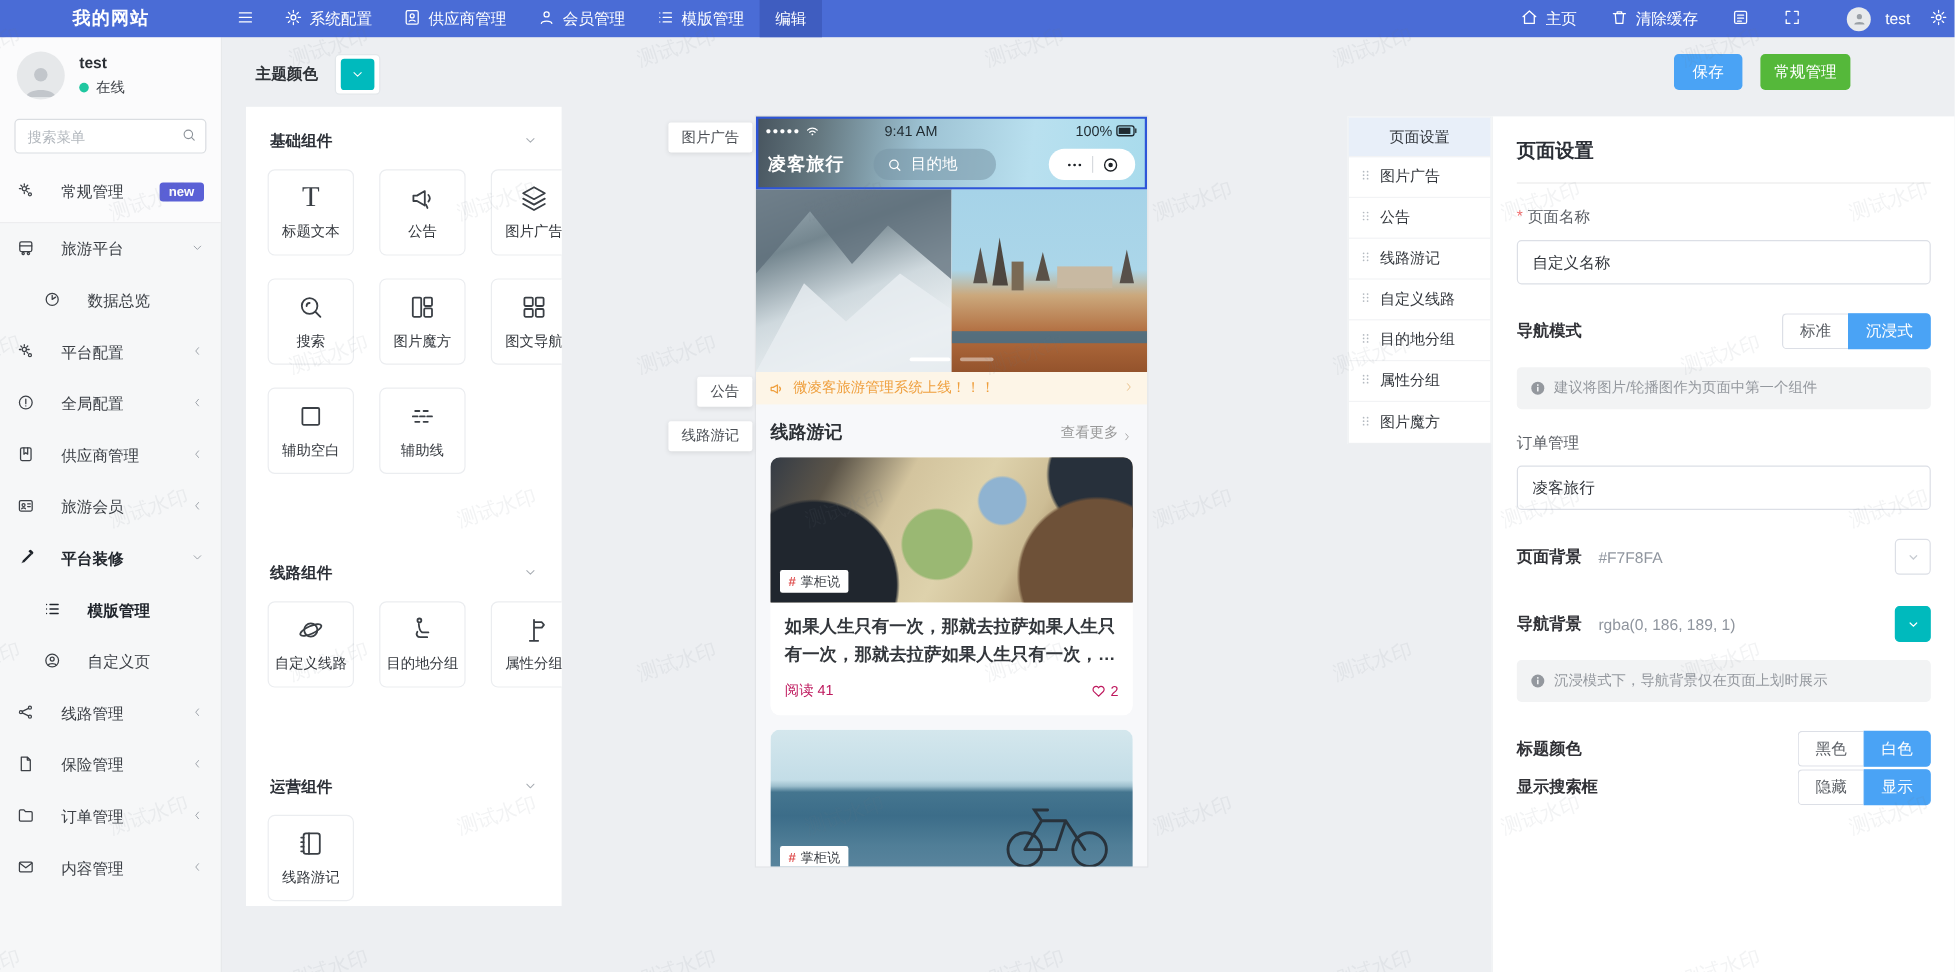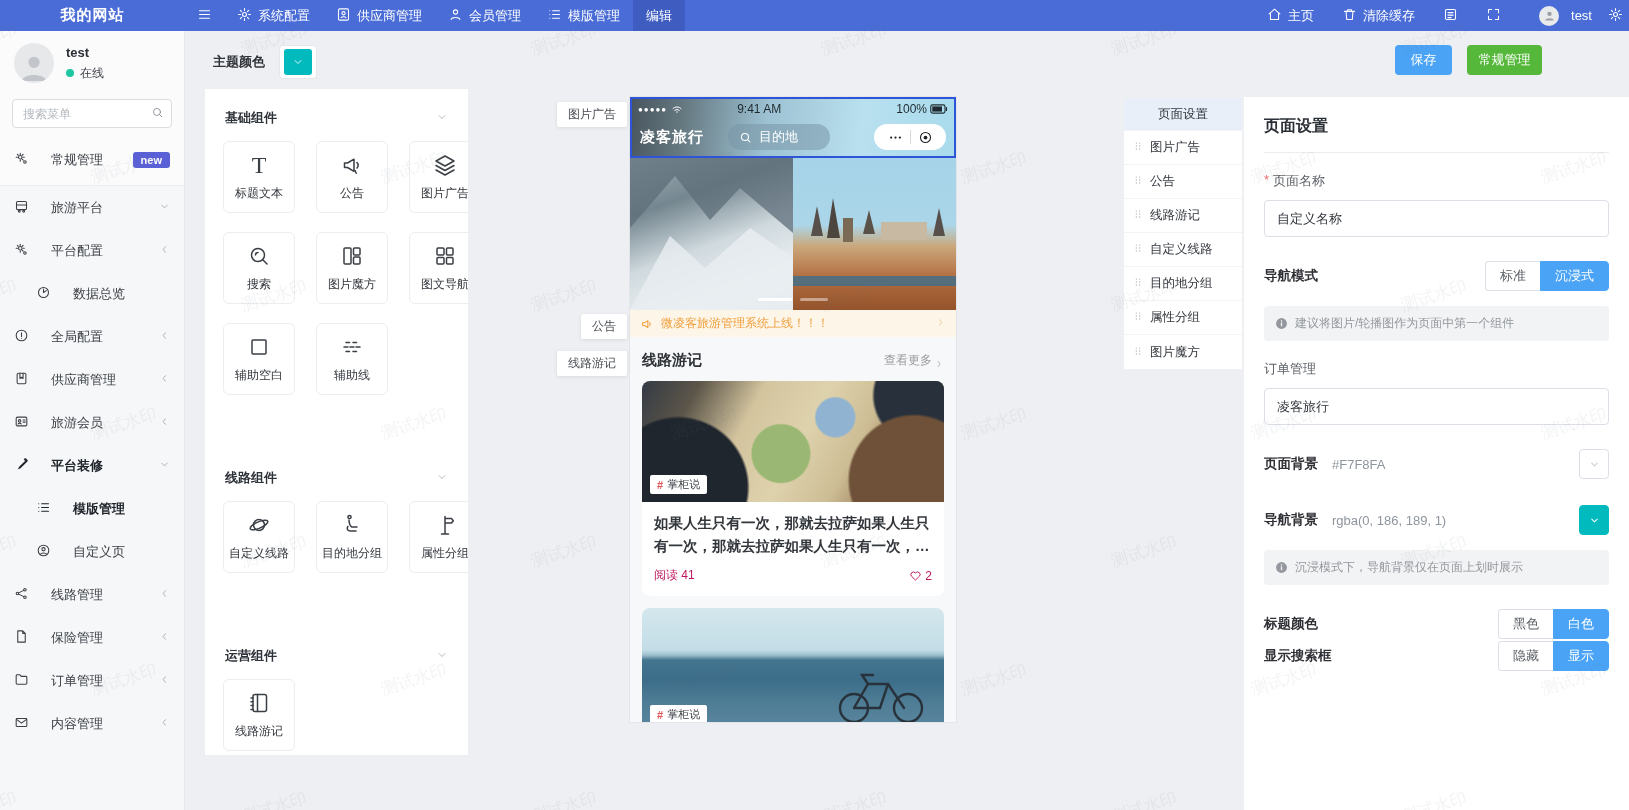--- a/index.html
+++ b/index.html
@@ -268,37 +268,37 @@
             <rect x="4" y="4" width="16" height="13" rx="2"></rect>
             <path d="M4 9.5h16"></path>
             <circle cx="8.5" cy="19.5" r="1.5"></circle>
             <circle cx="15.5" cy="19.5" r="1.5"></circle>
           </svg></span>
       <span>旅游平台</span>
       <span class="chev"><svg class="ic" viewBox="0 0 24 24">
             <path d="M6 9l6 6 6-6"></path>
           </svg></span>
     </div>
+    <div class="side-item sub">
+      <span><svg class="ic" viewBox="0 0 24 24">
+            <circle cx="12" cy="12" r="8"></circle>
+            <path d="M12 12l4.5-3M12 12V6.5"></path>
+          </svg></span>
+      <span>数据总览</span>
+    </div>
     <div class="side-item">
       <span><svg class="ic" viewBox="0 0 24 24">
             <circle cx="10" cy="10" r="2.8"></circle>
             <path d="M10 3.5v2M10 14.5v2M3.5 10h2M14.5 10h2M5.4 5.4l1.4 1.4M13.2 13.2l1.4 1.4M14.6 5.4l-1.4 1.4"></path>
             <circle cx="17.5" cy="17.5" r="2"></circle>
           </svg></span>
       <span>平台配置</span>
       <span class="chev"><svg class="ic" viewBox="0 0 24 24">
             <path d="M14 6l-5 6 5 6"></path>
           </svg></span>
-    </div>
-    <div class="side-item sub">
-      <span><svg class="ic" viewBox="0 0 24 24">
-            <circle cx="12" cy="12" r="8"></circle>
-            <path d="M12 12l4.5-3M12 12V6.5"></path>
-          </svg></span>
-      <span>数据总览</span>
     </div>
     <div class="side-item">
       <span><svg class="ic" viewBox="0 0 24 24">
             <circle cx="12" cy="12" r="8.5"></circle>
             <path d="M12 7.5v6M12 16.5v.01"></path>
           </svg></span>
       <span>全局配置</span>
       <span class="chev"><svg class="ic" viewBox="0 0 24 24">
             <path d="M14 6l-5 6 5 6"></path>
           </svg></span>

